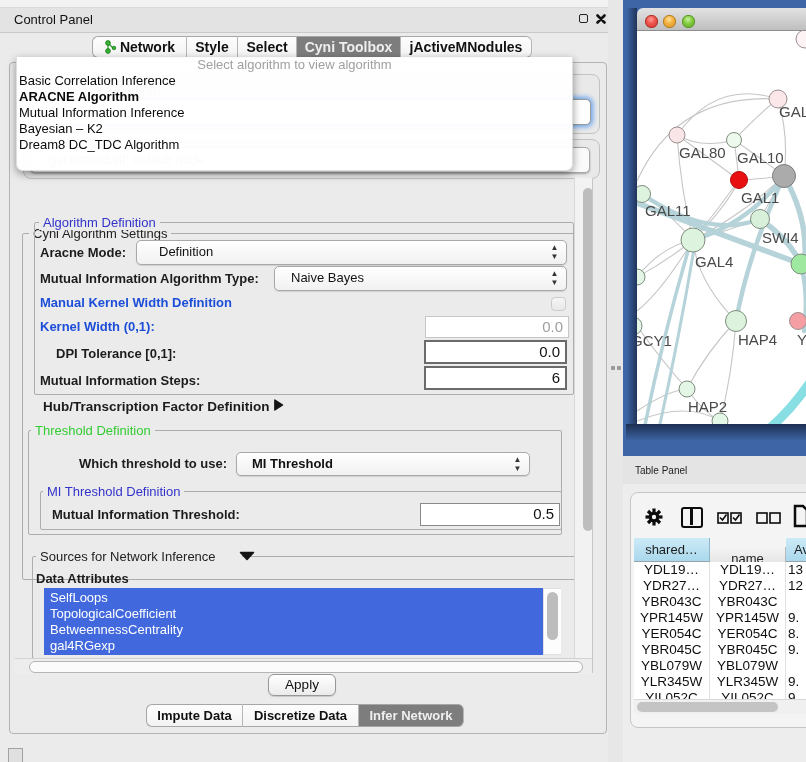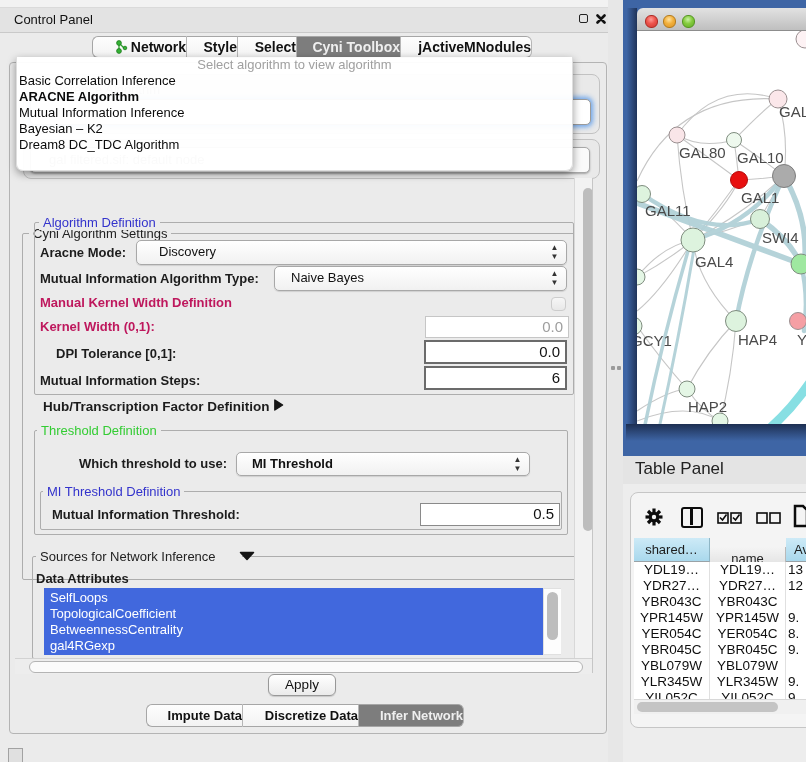--- a/index.html
+++ b/index.html
@@ -1,32 +1,32 @@
 <!DOCTYPE html>
 <html><head>
 <meta charset="utf-8">
 <style>
 html,body{margin:0;padding:0;}
 #app{position:relative;width:806px;height:762px;background:#ebebeb;overflow:hidden;
   font-family:"Liberation Sans",sans-serif;-webkit-font-smoothing:antialiased;}
 .ab{position:absolute;}
 .lbl{position:absolute;font-size:13px;font-weight:bold;color:#1c1c1c;white-space:nowrap;}
-.dis{color:#be185d;}
+.dis{color:#1d4ed8;}
 .combo{position:absolute;background:linear-gradient(180deg,#ffffff,#f1f1f1);border:1px solid #a8a8a8;
   border-radius:5px;box-shadow:0 1px 1px rgba(0,0,0,0.12);font-size:13px;color:#111;}
 .combo .ct{position:absolute;left:22px;top:3px;}
 .combo .ar{position:absolute;right:7px;top:2px;width:9px;font-size:8px;line-height:9px;color:#333;text-align:center;}
 .field{position:absolute;background:#fff;font-size:15px;color:#111;text-align:right;}
 .tb{position:absolute;border:1px solid #adadad;border-radius:2px;}
 .tb>span{position:absolute;top:-8px;left:6px;background:#ebebeb;padding:0 4px;font-size:13px;color:#222;white-space:nowrap;}
 .tb>span.blue,.blue{color:#3333cc;}
 .tb>span.green,.green{color:#33cc33;}
 .tabseg{height:20px;line-height:20px;font-size:14px;font-weight:bold;color:#111;
   background:linear-gradient(180deg,#fdfdfd,#f3f3f3);border-top:1px solid #a6a6a6;border-bottom:1px solid #a6a6a6;
-  border-right:1px solid #b6b6b6;text-align:right;float:left;}
+  border-right:1px solid #b6b6b6;text-align:center;float:left;}
 .tabseg.first{border-left:1px solid #a6a6a6;border-radius:6px 0 0 6px;}
 .tabseg.last{border-radius:0 6px 6px 0;}
 .tabseg.sel{background:#7d7d7d;color:#efefef;}
 .bt .tabseg{font-size:13px;height:21px;line-height:21px;}
 .popitem{height:16px;line-height:16px;font-size:13px;color:#0a0a0a;padding-left:2px;white-space:nowrap;}
 </style>
 </head>
 <body>
 <div id="app">
 
@@ -79,42 +79,42 @@
 
 <div class="tb" style="left:22px;top:197px;width:565px;height:345px;margin-top:36px;">
         <span>Cyni Algorithm Settings</span>
       </div>
 
 <div class="tb" style="left:34px;top:222px;width:538px;height:171px;">
         <span class="blue" style="left:4px;">Algorithm Definition</span>
       </div>
 <div class="lbl" style="left:40px;top:245px;">Aracne Mode:</div>
 <div class="combo" style="left:136px;top:240px;width:429px;height:23px;">
-        <span class="ct">Discovery</span>
+        <span class="ct">Definition</span>
         <span class="ar">▲<br>▼</span>
       </div>
 <div class="lbl" style="left:40px;top:271px;">Mutual Information Algorithm Type:</div>
 <div class="combo" style="left:274px;top:266px;width:291px;height:23px;">
         <span class="ct" style="left:16px;">Naive Bayes</span>
         <span class="ar">▲<br>▼</span>
       </div>
 <div class="lbl dis" style="left:40px;top:295px;">Manual Kernel Width Definition</div>
 <div class="ab" style="left:551px;top:297px;width:13px;height:12px;background:linear-gradient(180deg,#f6f6f6,#e8e8e8);border:1px solid #cccccc;border-radius:4px;"></div>
 <div class="lbl dis" style="left:40px;top:319px;">Kernel Width (0,1):</div>
 <div class="field" style="left:425px;top:316px;width:137px;height:19px;border:1px solid #c6c6c6;color:#9e9e9e;padding:1px 5px 0 0;">0.0</div>
 <div class="lbl" style="left:40px;top:346px;margin-left:16px;">DPI Tolerance [0,1]:</div>
 <div class="field" style="left:424px;top:340px;width:134px;height:19px;border:2px solid #6b6b6b;padding:1px 5px 0 0;">0.0</div>
 <div class="lbl" style="left:40px;top:373px;">Mutual Information Steps:</div>
 <div class="field" style="left:424px;top:366px;width:134px;height:19px;border:2px solid #6b6b6b;padding:1px 5px 0 0;">6</div>
 <div class="lbl" style="left:43px;top:399px;font-size:13.5px;">Hub/Transcription Factor Definition</div>
 <svg class="ab" style="left:273px;top:398px;" width="11" height="14" viewBox="0 0 12 14">
         <path d="M2 1.5 L10.5 7 L2 12.5 Z" fill="#151515" stroke="#151515" stroke-width="1.5" stroke-linejoin="round"></path>
       </svg>
 
-<div class="tb" style="left:34px;top:430px;width:532px;height:103px;">
+<div class="tb" style="left:28px;top:430px;width:532px;height:103px;">
         <span class="green" style="left:2px;">Threshold Definition</span>
       </div>
 <div class="lbl" style="left:79px;top:456px;">Which threshold to use:</div>
 <div class="combo" style="left:236px;top:452px;width:292px;height:22px;">
         <span class="ct" style="left:15px;font-weight:bold;">MI Threshold</span>
         <span class="ar">▲<br>▼</span>
       </div>
 
 <div class="tb" style="left:40px;top:491px;width:520px;height:37px;">
         <span class="blue" style="left:2px;">MI Threshold Definition</span>
@@ -240,21 +240,21 @@
     <text x="58" y="236">GAL4</text>
     <text x="-6" y="315">GCY1</text>
     <text x="101" y="314">HAP4</text>
     <text x="160" y="314">YD</text>
     <text x="51" y="381">HAP2</text>
   </g>
 </svg>
 </div>
 
 <div class="ab" style="left:623px;top:456px;width:183px;height:28px;background:#e4e4e4;">
-  <div style="position:absolute;left:12px;top:3px;font-size:17px;color:#222;">Table Panel</div>
+  <div style="position:absolute;left:12px;top:9px;font-size:10px;color:#222;">Table Panel</div>
 </div>
 <div class="ab" style="left:623px;top:484px;width:183px;height:278px;background:#ededed;"></div>
 <div class="ab" style="left:630px;top:492px;width:182px;height:234px;background:#f4f4f4;border:1px solid #c6c6c6;border-radius:8px;"></div>
 
 <svg class="ab" style="left:644px;top:507px;" width="20" height="20" viewBox="0 0 20 20">
   <g fill="#0c0c0c">
           <circle cx="10" cy="10" r="5.2"></circle>
   <g stroke="#0c0c0c" stroke-width="3.2">
     <line x1="10" y1="1.5" x2="10" y2="18.5"></line>
             <line x1="1.5" y1="10" x2="18.5" y2="10"></line>

